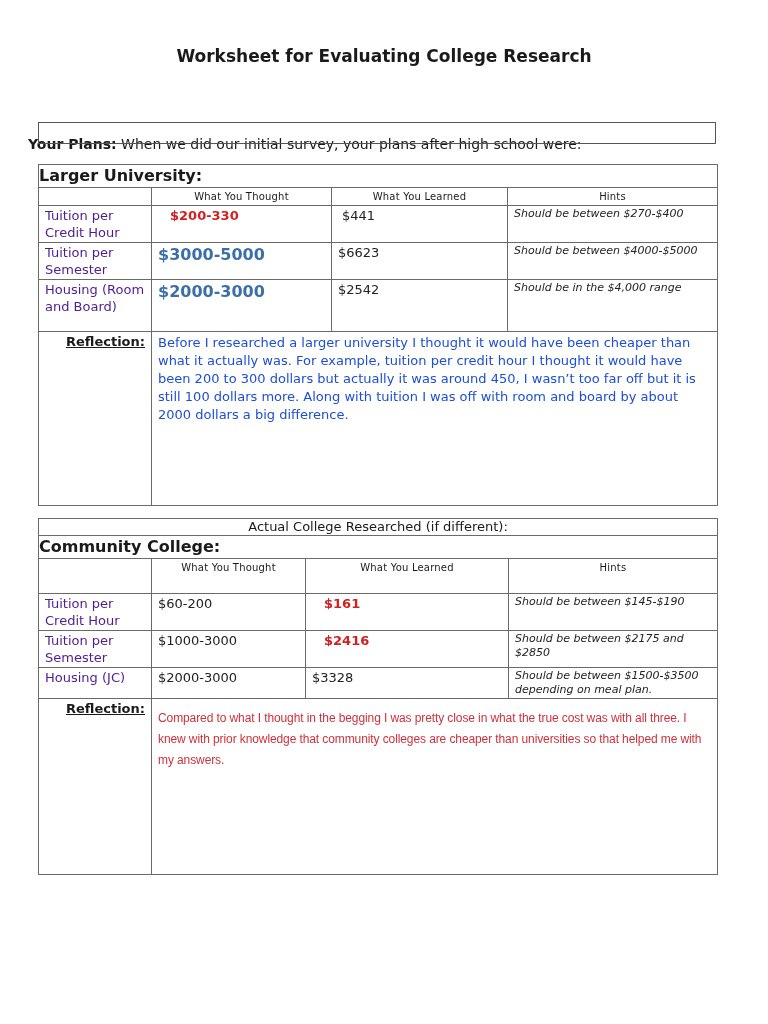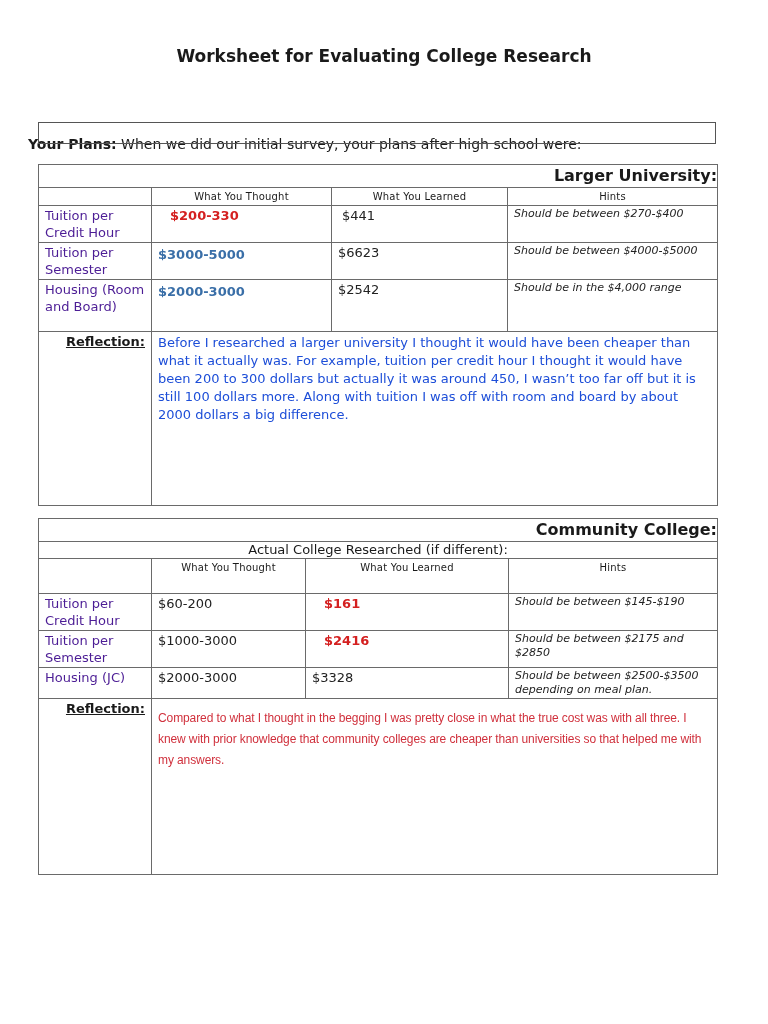--- a/index.html
+++ b/index.html
@@ -21,28 +21,28 @@
     }
     table.ws {
       position: absolute; left: 38px; width: 679px;
       border-collapse: collapse; table-layout: fixed;
       font-size: 13px;
     }
     table.ws td {
       border: 1px solid #6a6a6a; vertical-align: top; padding: 1px 6px;
       line-height: 17px;
     }
-    .sec-title { text-align: right; font-size: 16px; font-weight: bold; padding: 1px 0 !important; line-height: 20px !important; }
+    .sec-title { text-align: left; font-size: 16px; font-weight: bold; padding: 1px 0 !important; line-height: 20px !important; }
     .sub-title { text-align: center; font-size: 13px; padding: 0 !important; line-height: 16px !important; }
     .hdr { text-align: center; font-size: 10px; padding: 0 4px !important; line-height: 17px !important; letter-spacing: 0.2px; }
     .rowlab { font-size: 13px; color: #4c1d95; }
     .hint { font-style: italic; font-size: 11px; line-height: 14px !important; color: #222; }
     .val { font-size: 13px; color: #222; }
     .red-bold { color: #d42020; font-weight: bold; font-size: 13px; margin-left: 12px; }
-    .blue-big { color: #3a6fa8; font-weight: bold; font-size: 13px; line-height: 22px; margin-top: 39px; }
+    .blue-big { color: #3a6fa8; font-weight: bold; font-size: 16px; line-height: 22px; margin-top: 39px; }
     .refl-label { text-align: right; font-weight: bold; font-size: 13px; padding-right: 6px !important; text-decoration: underline; }
     .refl-text { color: #1d4ed8; font-size: 13px; line-height: 18px !important; padding: 2px 6px !important; }
     .refl-hand { color: #d0303c; font-size: 12px; line-height: 21px !important; padding: 9px 6px !important; font-family: Liberation Sans, sans-serif; letter-spacing: -0.1px; }
   </style>
 </head>
 <body>
 
 <div class="title">
   <div>Worksheet for Evaluating College Research</div>
 </div>
@@ -97,24 +97,24 @@
 
 <table class="ws" style="top:518px;">
   <colgroup>
     <col style="width:113px">
       <col style="width:154px">
       <col style="width:203px">
       <col style="width:209px">
   </colgroup>
   <tbody>
       <tr>
-    <td colspan="4" class="sec-title">Community College:</td>
+    <td colspan="4" class="sub-title">Actual College Researched (if different):</td>
   </tr>
   <tr>
-    <td colspan="4" class="sub-title">Actual College Researched (if different):</td>
+    <td colspan="4" class="sec-title">Community College:</td>
   </tr>
   <tr style="height:35px">
     <td class="hdr"></td>
     <td class="hdr">What You Thought</td>
     <td class="hdr">What You Learned</td>
     <td class="hdr">Hints</td>
   </tr>
   <tr style="height:35px">
     <td class="rowlab">Tuition per Credit Hour</td>
     <td class="val">$60-200</td>
@@ -124,20 +124,20 @@
   <tr style="height:35px">
     <td class="rowlab">Tuition per Semester</td>
     <td class="val">$1000-3000</td>
     <td><span class="red-bold">$2416</span></td>
     <td class="hint">Should be between $2175 and $2850</td>
   </tr>
   <tr style="height:30px">
     <td class="rowlab">Housing (JC)</td>
     <td class="val">$2000-3000</td>
     <td class="val">$3328</td>
-    <td class="hint">Should be between $2500-$3500 depending on meal plan.</td>
+    <td class="hint">Should be between $1500-$3500 depending on meal plan.</td>
   </tr>
   <tr style="height:176px">
     <td class="refl-label">Reflection:</td>
     <td colspan="3" class="refl-hand">Compared to what I thought in the begging I was pretty close in what the true cost was with all three. I knew with prior knowledge that community colleges are cheaper than universities so that helped me with my answers.</td>
   </tr>
 </tbody>
   </table>
 
 </body></html>

